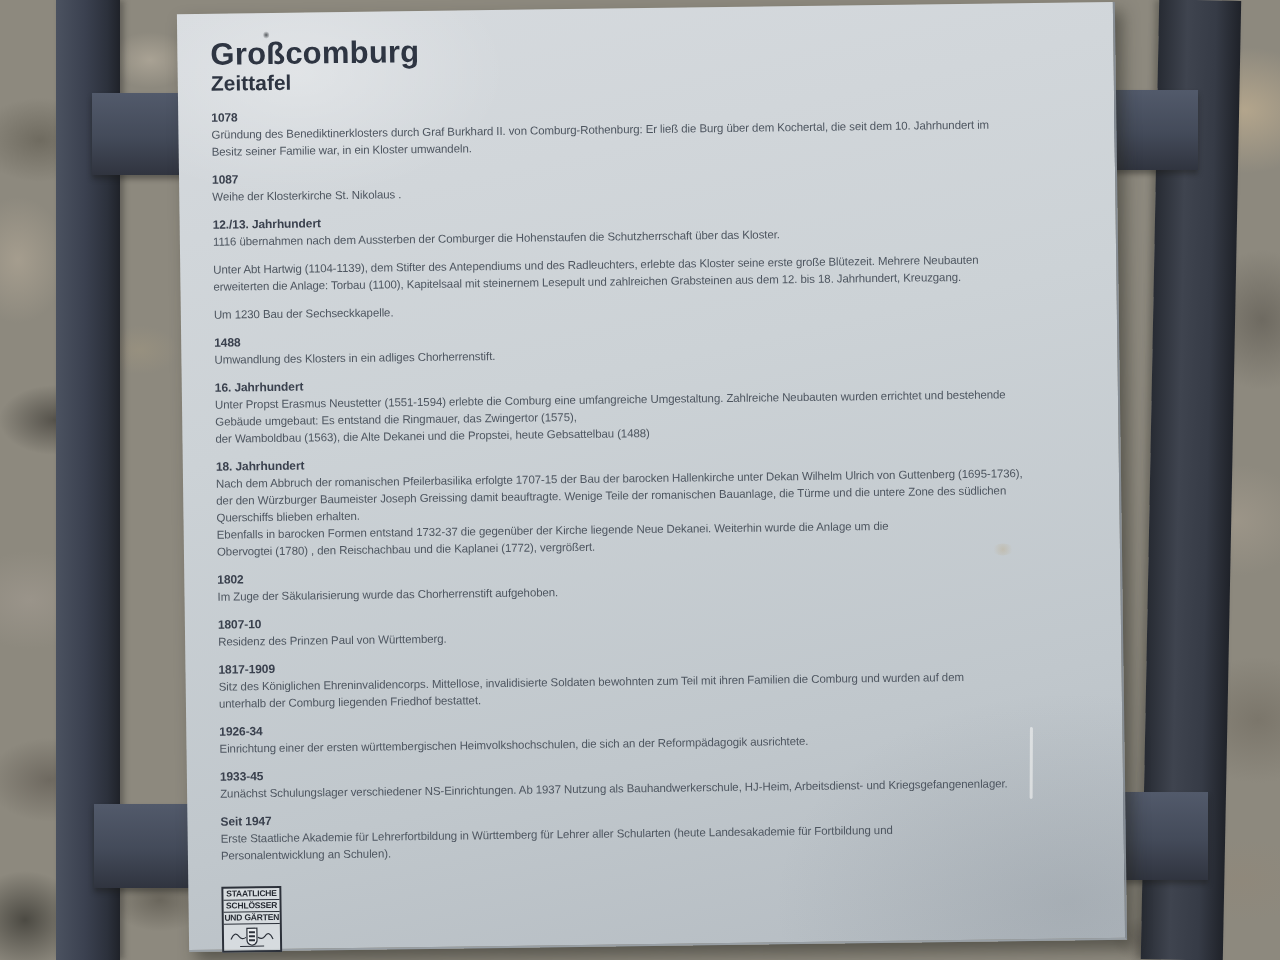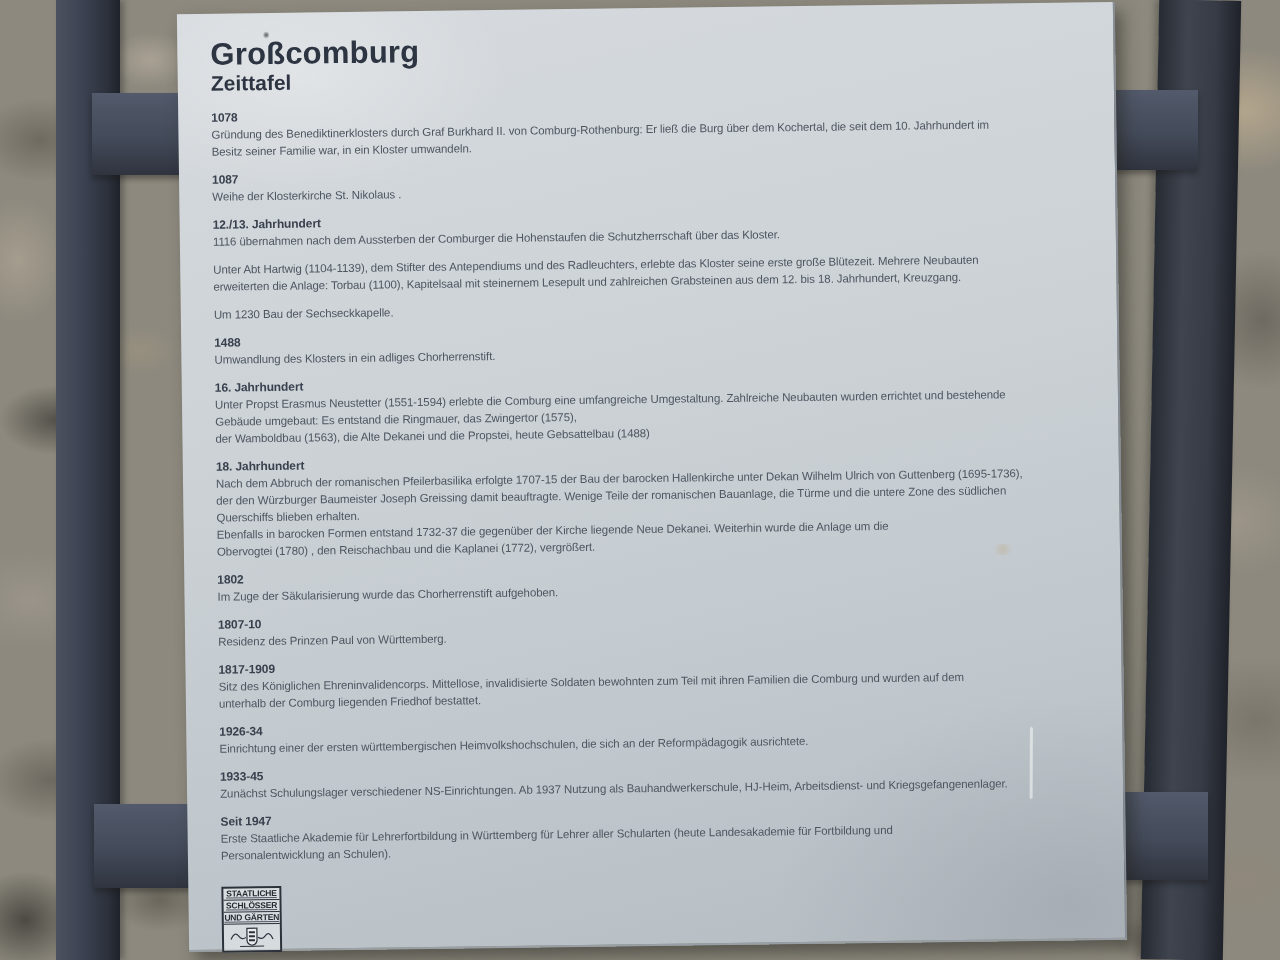--- a/index.html
+++ b/index.html
@@ -86,21 +86,20 @@
   }
   .sec p{
     margin:0;font-size:11.5px;line-height:17px;color:#4e5660;letter-spacing:-0.1px;
     white-space:pre-line;
   }
   .sec p + p{margin-top:11px;}
   
   .logo{
     margin-top:22px;width:60px;border:2px solid #2c313a;background:rgba(235,238,240,0.55);
     box-sizing:border-box;
-    text-decoration:underline;
   }
   .logo-line{
     font-size:8.5px;line-height:11px;font-weight:bold;color:#272b33;text-align:center;
     letter-spacing:-0.2px;border-bottom:1px solid #2c313a;transform-origin:center;
   }
   .logo-emblem{height:26px;display:flex;align-items:center;justify-content:center;}
 </style>
 </head>
 <body>
 

